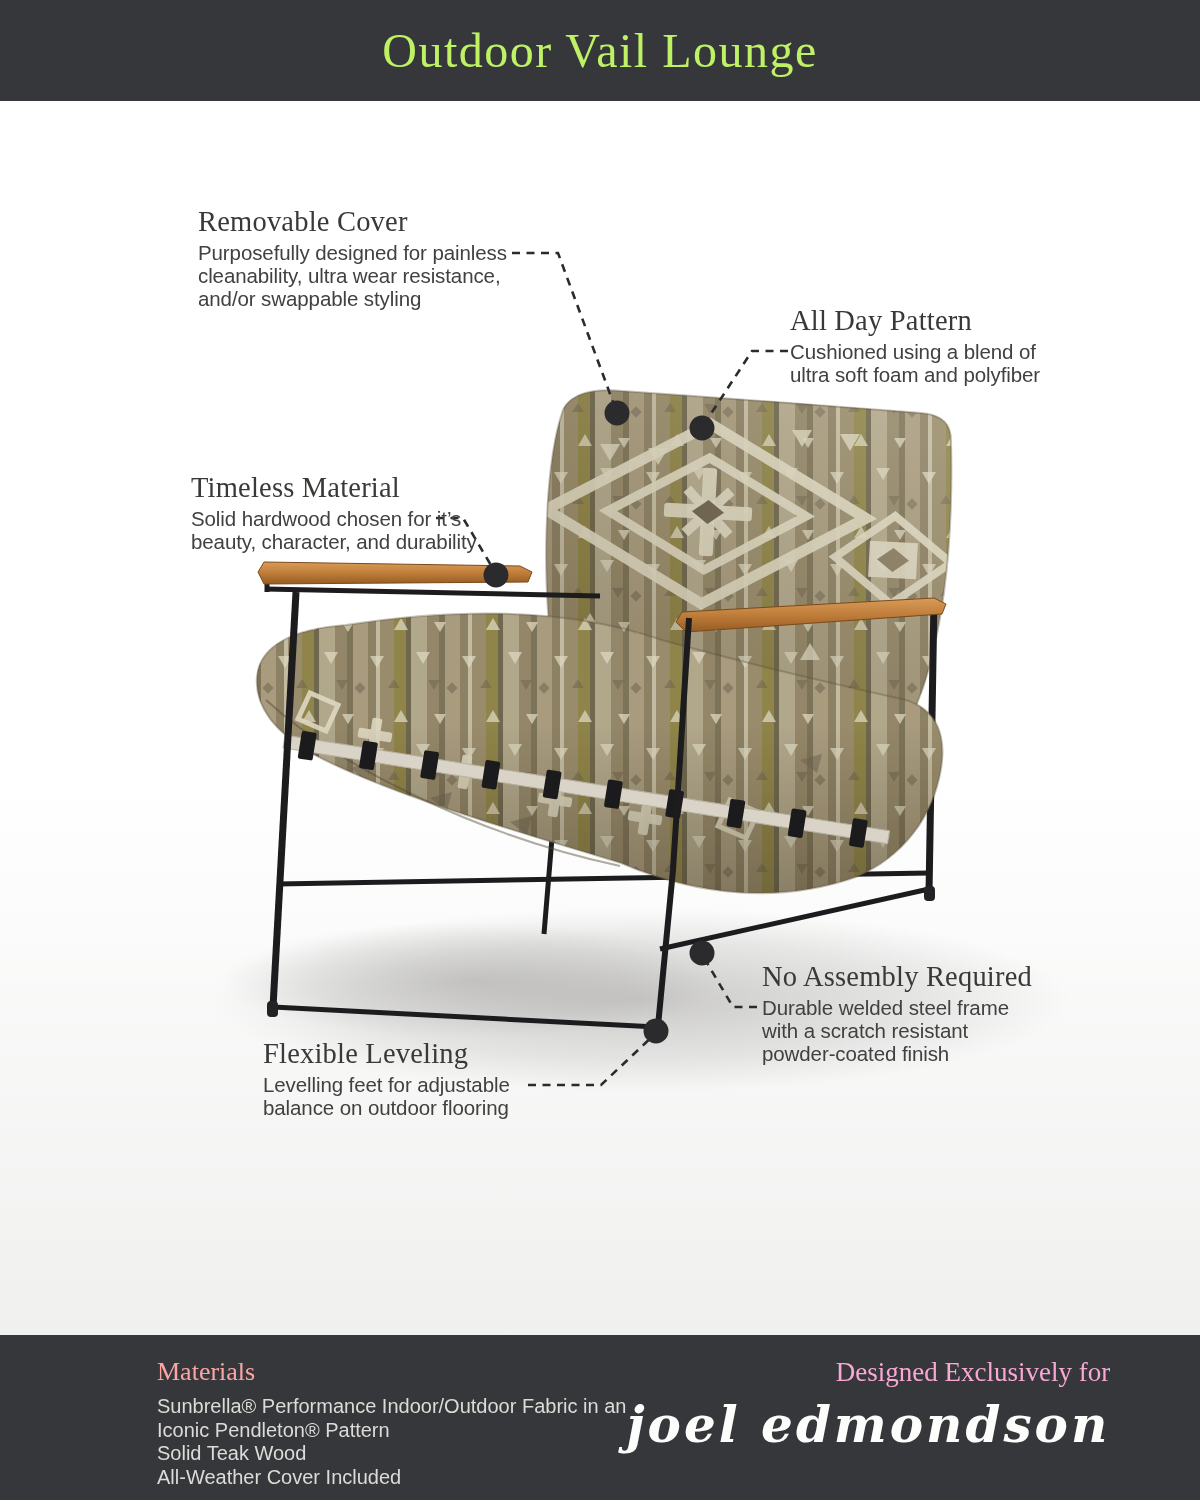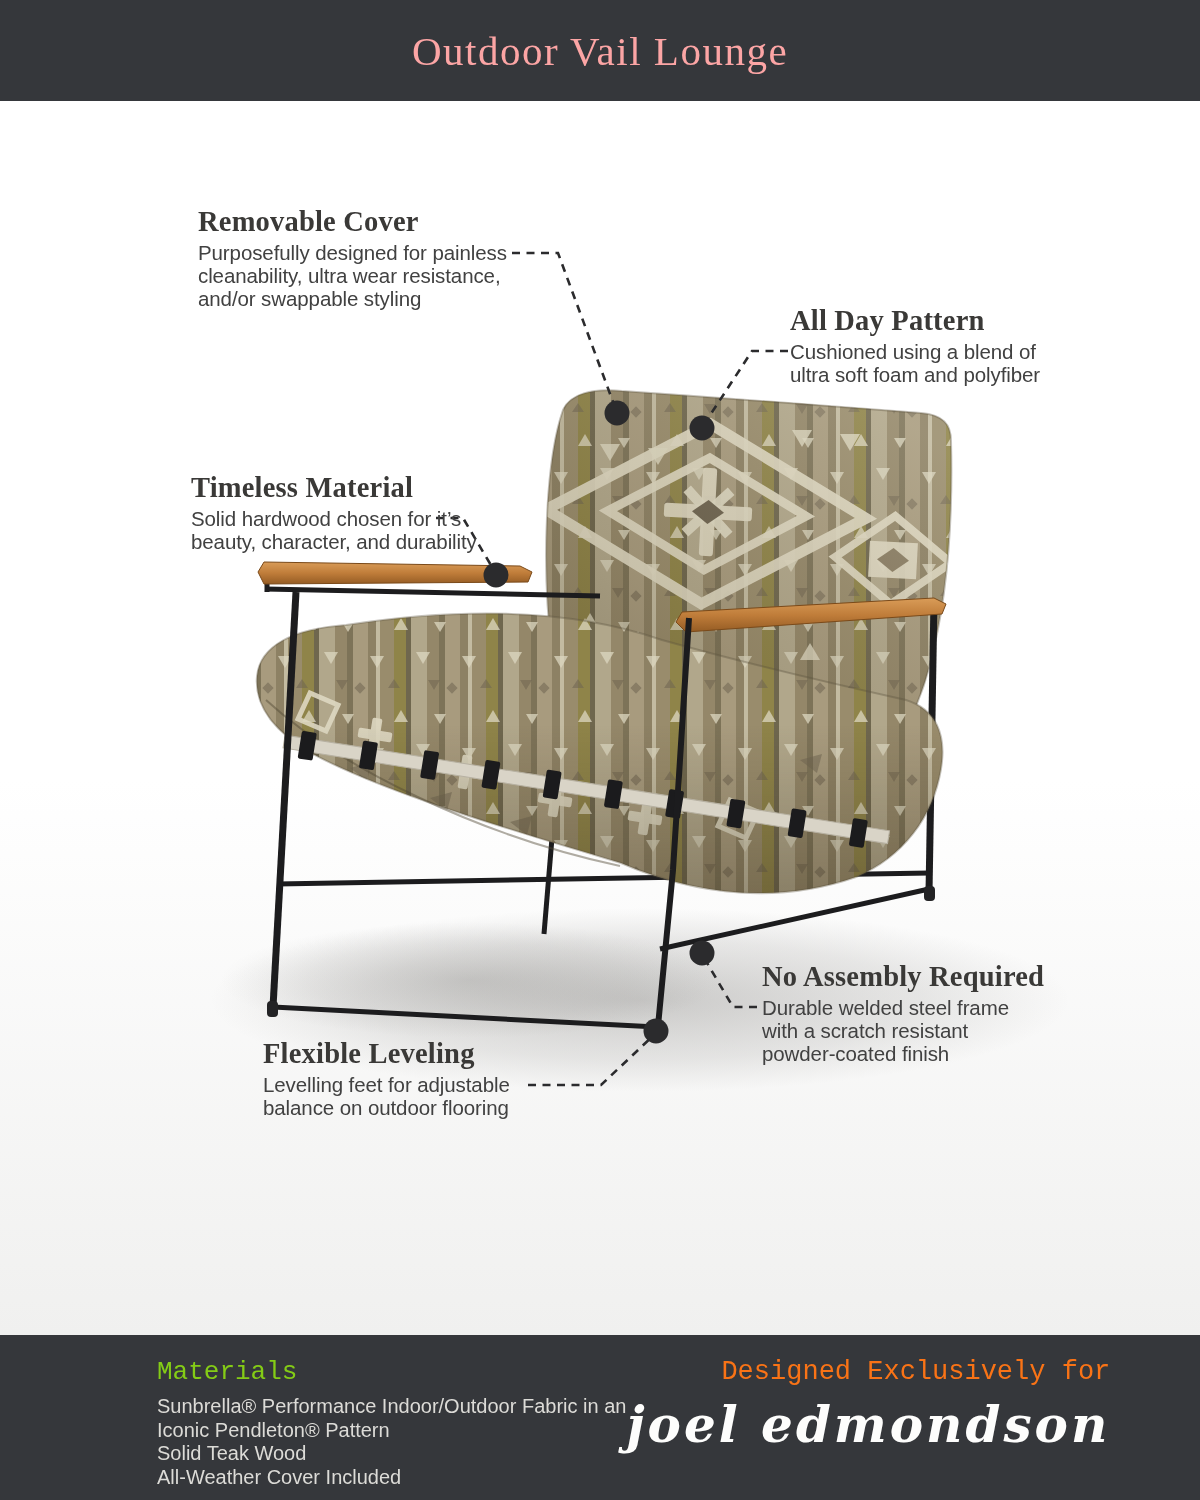--- a/index.html
+++ b/index.html
@@ -1,39 +1,39 @@
 <!DOCTYPE html>
 <html><head>
 <meta charset="utf-8">
 <style>
   html,body{margin:0;padding:0;background:#ffffff;}
   .page{position:relative;width:1200px;height:1500px;overflow:hidden;background:#ffffff;
         font-family:"Liberation Sans",sans-serif;}
   .band{position:absolute;left:0;width:1200px;background:#35373b;color:#efedea;box-sizing:border-box;}
   .header{top:0;height:101px;display:flex;align-items:center;justify-content:center;}
   .header-title{font-family:"Liberation Serif","DejaVu Serif",serif;font-weight:400;
-        font-size:41px;letter-spacing:1.5px;color:#fca5a5;}
+        font-size:48px;letter-spacing:1.5px;color:#bef264;}
   .scene{position:absolute;left:0;top:0;pointer-events:none;}
   .callout{position:absolute;color:#414141;}
-  .callout h3{margin:0 0 4px 0;font-family:"Liberation Serif","DejaVu Serif",serif;font-weight:700;
+  .callout h3{margin:0 0 4px 0;font-family:"Liberation Serif","DejaVu Serif",serif;font-weight:400;
         font-size:28.5px;line-height:30px;color:#3a3937;letter-spacing:.2px;white-space:nowrap;}
   .callout .line{font-size:20.5px;line-height:23px;letter-spacing:-.1px;white-space:nowrap;}
   .c1{left:198px;top:207px;}
   .c2{left:790px;top:306px;}
   .c3{left:159px;top:473px;margin-left:32px;}
   .c4{left:762px;top:962px;}
   .c5{left:263px;top:1039px;}
   .footer{top:1335px;height:165px;padding:22px 157px 0 157px;display:flex;
         justify-content:space-between;align-items:flex-start;}
-  .mat-title{margin:0 0 8px 0;font-family:Liberation Mono, monospace;font-weight:400;
-        font-size:26px;line-height:30px;color:#84cc16;}
+  .mat-title{margin:0 0 8px 0;font-family:Liberation Serif, serif;font-weight:400;
+        font-size:26px;line-height:30px;color:#fca5a5;}
   .mat-line{font-size:20px;line-height:23.5px;color:#dcdbd7;white-space:nowrap;}
   .f-right{text-align:right;}
-  .designed-line{font-family:Liberation Mono, monospace;font-size:27px;line-height:31px;
-        color:#f97316;white-space:nowrap;}
+  .designed-line{font-family:Liberation Serif, serif;font-size:27px;line-height:31px;
+        color:#f9a8d4;white-space:nowrap;}
   .signature{font-family:"DejaVu Serif",cursive;font-style:italic;font-size:50px;line-height:58px;
         color:#fdfdfc;margin-top:8px;letter-spacing:3px;white-space:nowrap;font-weight:bold;}
 </style>
 </head>
 <body>
 
 <div class="page">
 
   <div class="band header">
     <div class="header-title">Outdoor Vail Lounge</div>

